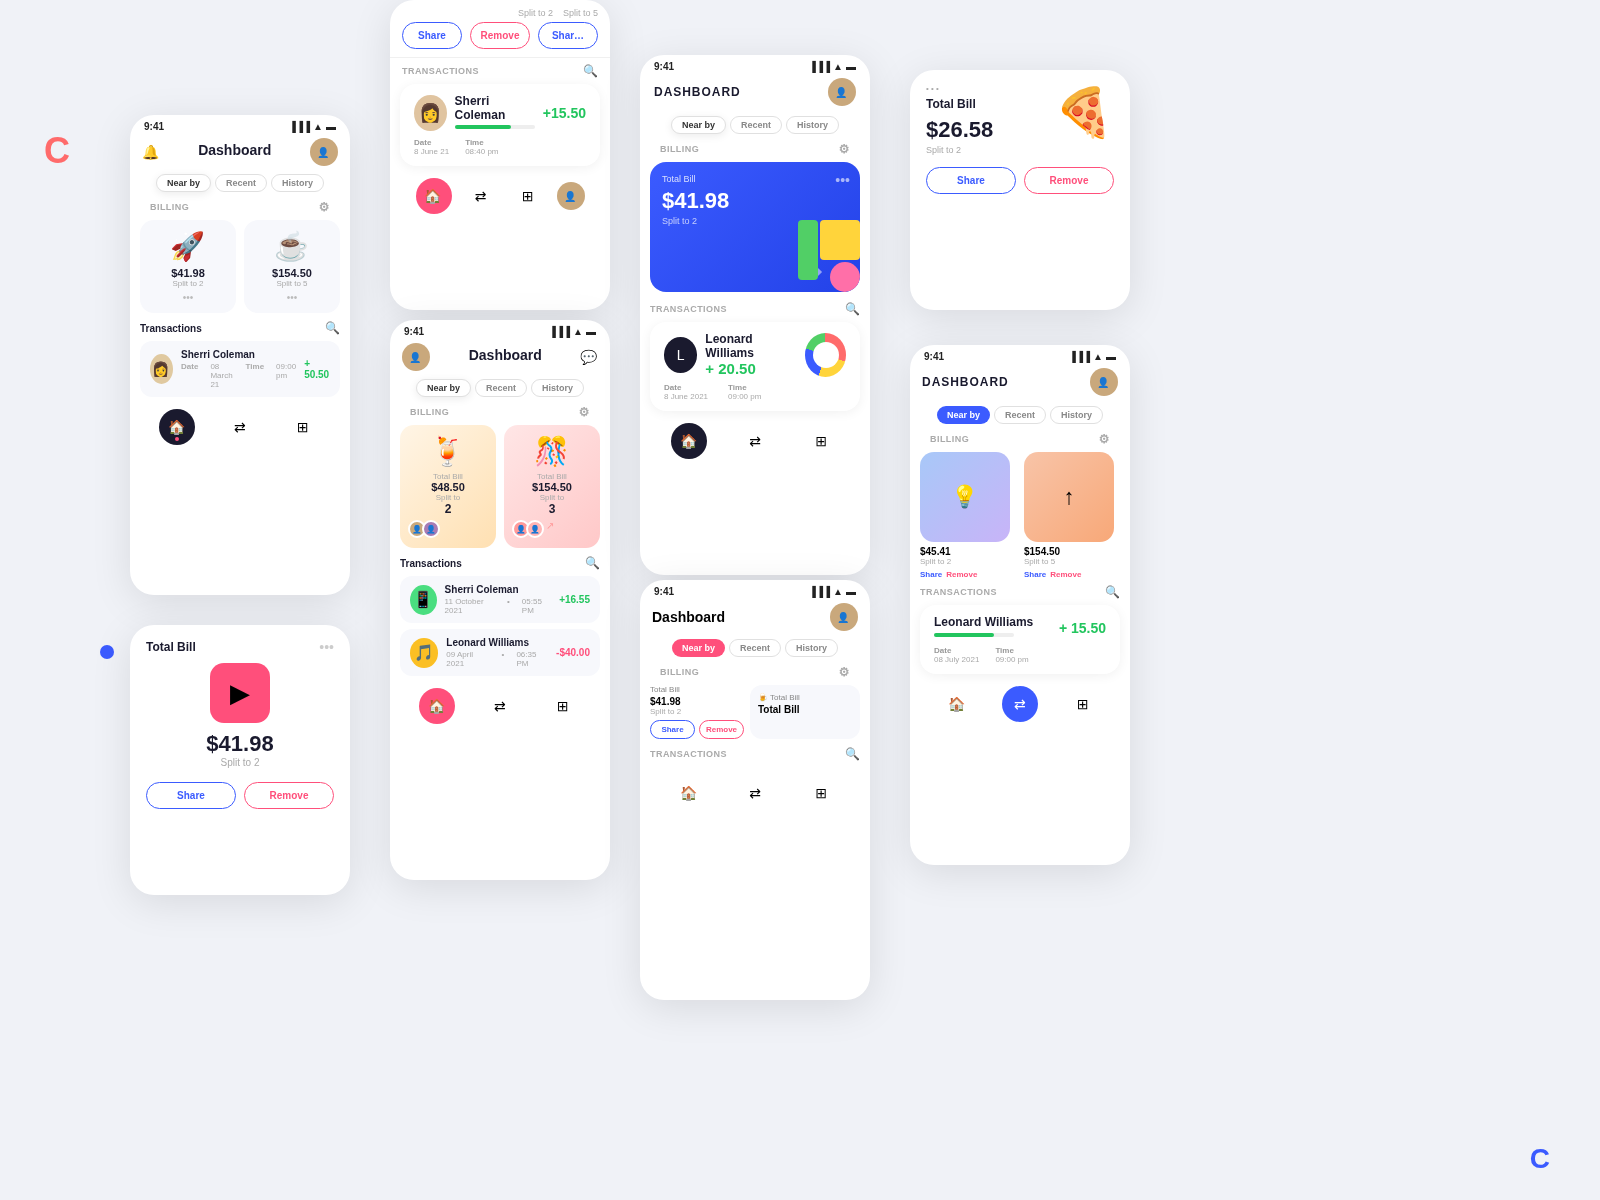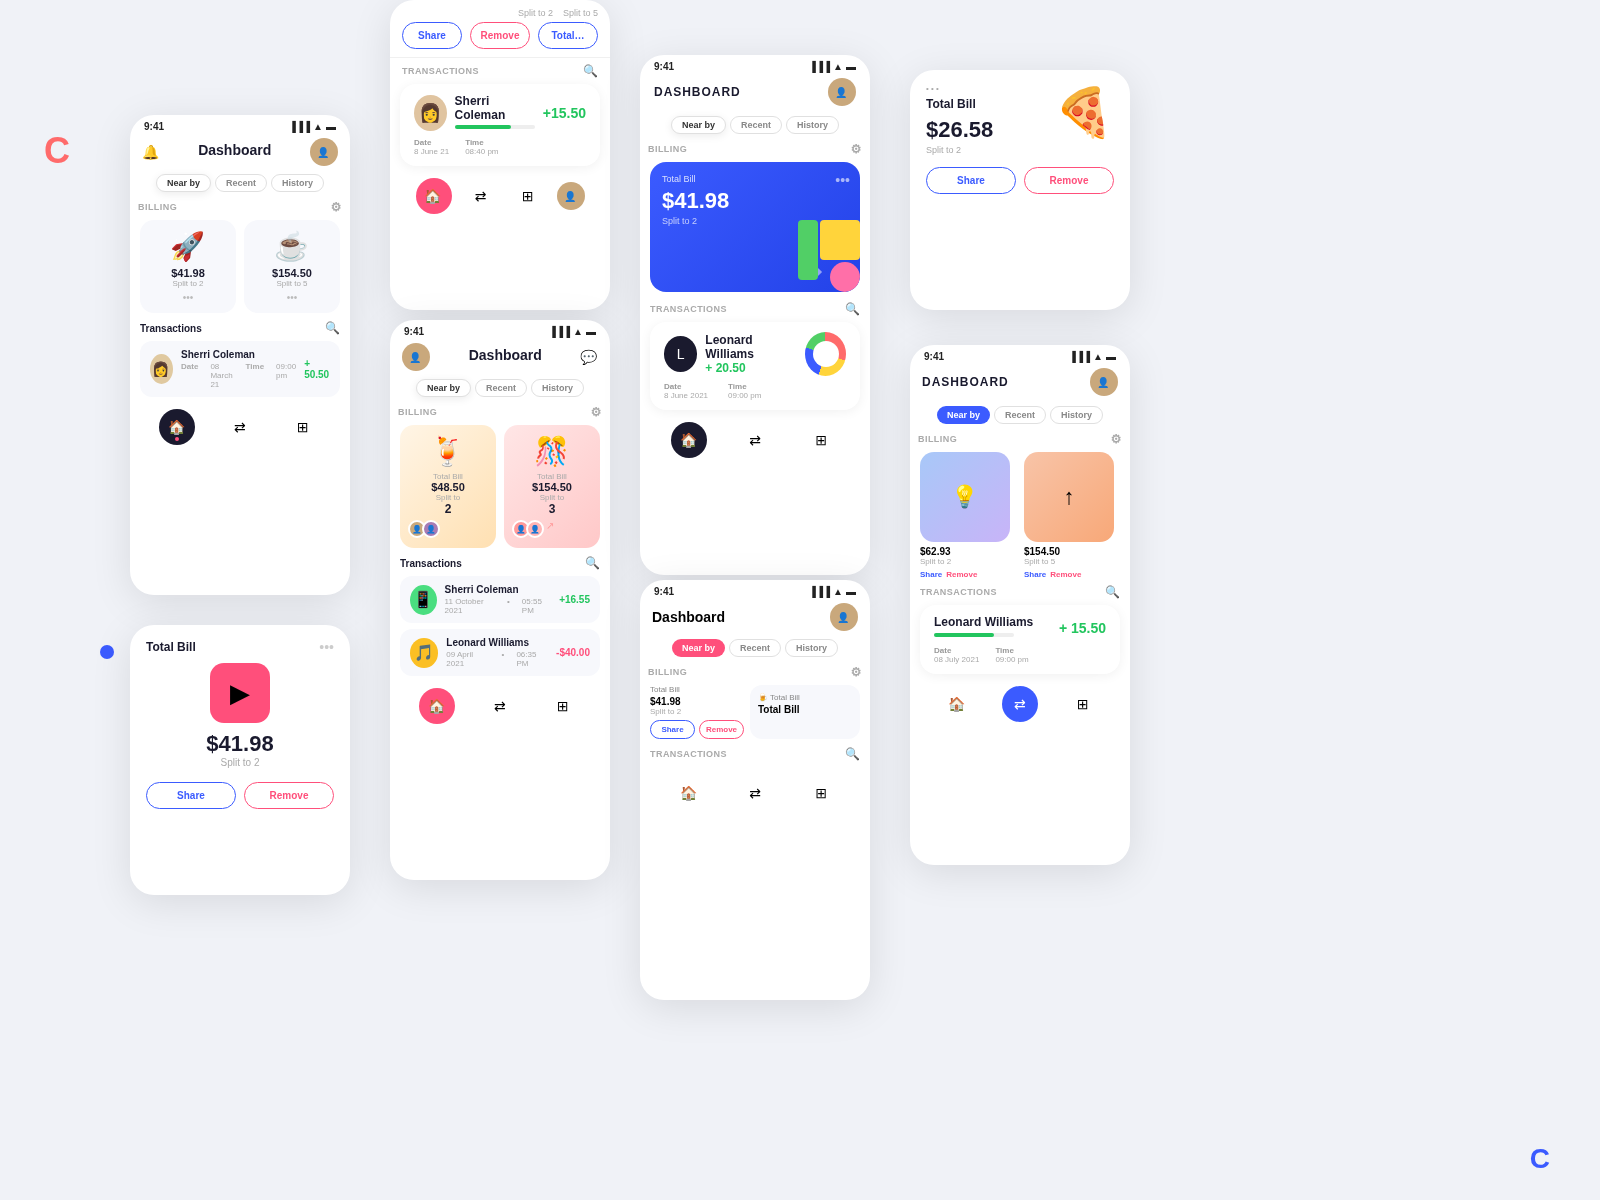--- a/index.html
+++ b/index.html
@@ -111,21 +111,21 @@
       border: none;
     }
 
     
     .section-label {
       font-size: 9px;
       font-weight: 700;
       color: #aaa;
       letter-spacing: 0.05em;
       text-transform: uppercase;
-      padding: 0 8px;
+      padding: 0 20px;
       margin-bottom: 6px;
       display: flex;
       justify-content: space-between;
       align-items: center;
     }
 
     
     .billing-row {
       display: flex;
       gap: 8px;
@@ -592,21 +592,21 @@
     </div>
   </div>
 
   <div class="phone-card phone3" style="background:#fff;">
     <div style="padding:8px 12px 0;">
 
       <div style="text-align:right;font-size:9px;color:#aaa;margin-bottom:4px;">Split to 2 &nbsp;&nbsp; Split to 5</div>
       <div style="display:flex;justify-content:flex-end;gap:8px;margin-bottom:8px;">
         <button class="bill-action-btn bill-action-share" style="width:70px;">Share</button>
         <button class="bill-action-btn bill-action-remove" style="width:70px;">Remove</button>
-        <button class="bill-action-btn bill-action-share" style="width:50px;">Total…</button>
+        <button class="bill-action-btn bill-action-share" style="width:50px;">Shar…</button>
       </div>
     </div>
     <div style="border-top:1px solid #f0f0f0;padding-top:6px;"></div>
     <div style="padding:0 12px;">
       <div class="txn-header">
         <span style="font-size:9px;font-weight:700;color:#aaa;letter-spacing:0.05em;">TRANSACTIONS</span>
         <span class="txn-search-icon">🔍</span>
       </div>
     </div>
     <div class="sherri-card">
@@ -762,21 +762,21 @@
         <div class="txn-header">
           <span style="font-size:9px;font-weight:700;color:#aaa;letter-spacing:0.05em;">TRANSACTIONS</span>
           <span class="txn-search-icon">🔍</span>
         </div>
       </div>
       <div class="sherri-card" style="margin:4px 10px;">
         <div class="sherri-header">
           <div style="width:36px;height:36px;border-radius:50%;background:#1a1a2e;display:flex;align-items:center;justify-content:center;font-size:14px;color:#fff;">L</div>
           <div>
             <div class="sherri-name">Leonard Williams</div>
-            <div style="color:#22c55e;font-size:12px;font-weight:600;">+ 20.50</div>
+            <div style="color:#22c55e;font-size:15px;font-weight:600;">+ 20.50</div>
           </div>
           <div class="donut-chart" style="margin-left:auto;">
             <div class="donut-inner"></div>
           </div>
         </div>
         <div style="display:flex;gap:20px;font-size:8px;color:#aaa;margin-top:4px;">
           <div><div style="font-weight:700;color:#999;">Date</div><span>8 June 2021</span></div>
           <div><div style="font-weight:700;color:#999;">Time</div><span>09:00 pm</span></div>
         </div>
       </div>
@@ -874,21 +874,21 @@
       <button class="tab-pill">Recent</button>
       <button class="tab-pill">History</button>
     </div>
     <div class="section-label">
       <span>BILLING</span>
       <span class="filter-icon">⚙</span>
     </div>
     <div style="display:flex;gap:8px;padding:0 10px;margin-bottom:6px;">
       <div style="flex:1;">
         <div class="gradient-card-blue">💡</div>
-        <div style="font-size:10px;font-weight:700;margin-top:4px;">$62.93</div>
+        <div style="font-size:10px;font-weight:700;margin-top:4px;">$45.41</div>
         <div style="font-size:8px;color:#aaa;">Split to 2</div>
         <div style="display:flex;gap:4px;margin-top:4px;">
           <span style="font-size:8px;color:#3b5bff;font-weight:600;cursor:pointer;">Share</span>
           <span style="font-size:8px;color:#ff4f7b;font-weight:600;cursor:pointer;">Remove</span>
         </div>
       </div>
       <div style="flex:1;">
         <div class="gradient-card-orange">↑</div>
         <div style="font-size:10px;font-weight:700;margin-top:4px;">$154.50</div>
         <div style="font-size:8px;color:#aaa;">Split to 5</div>

